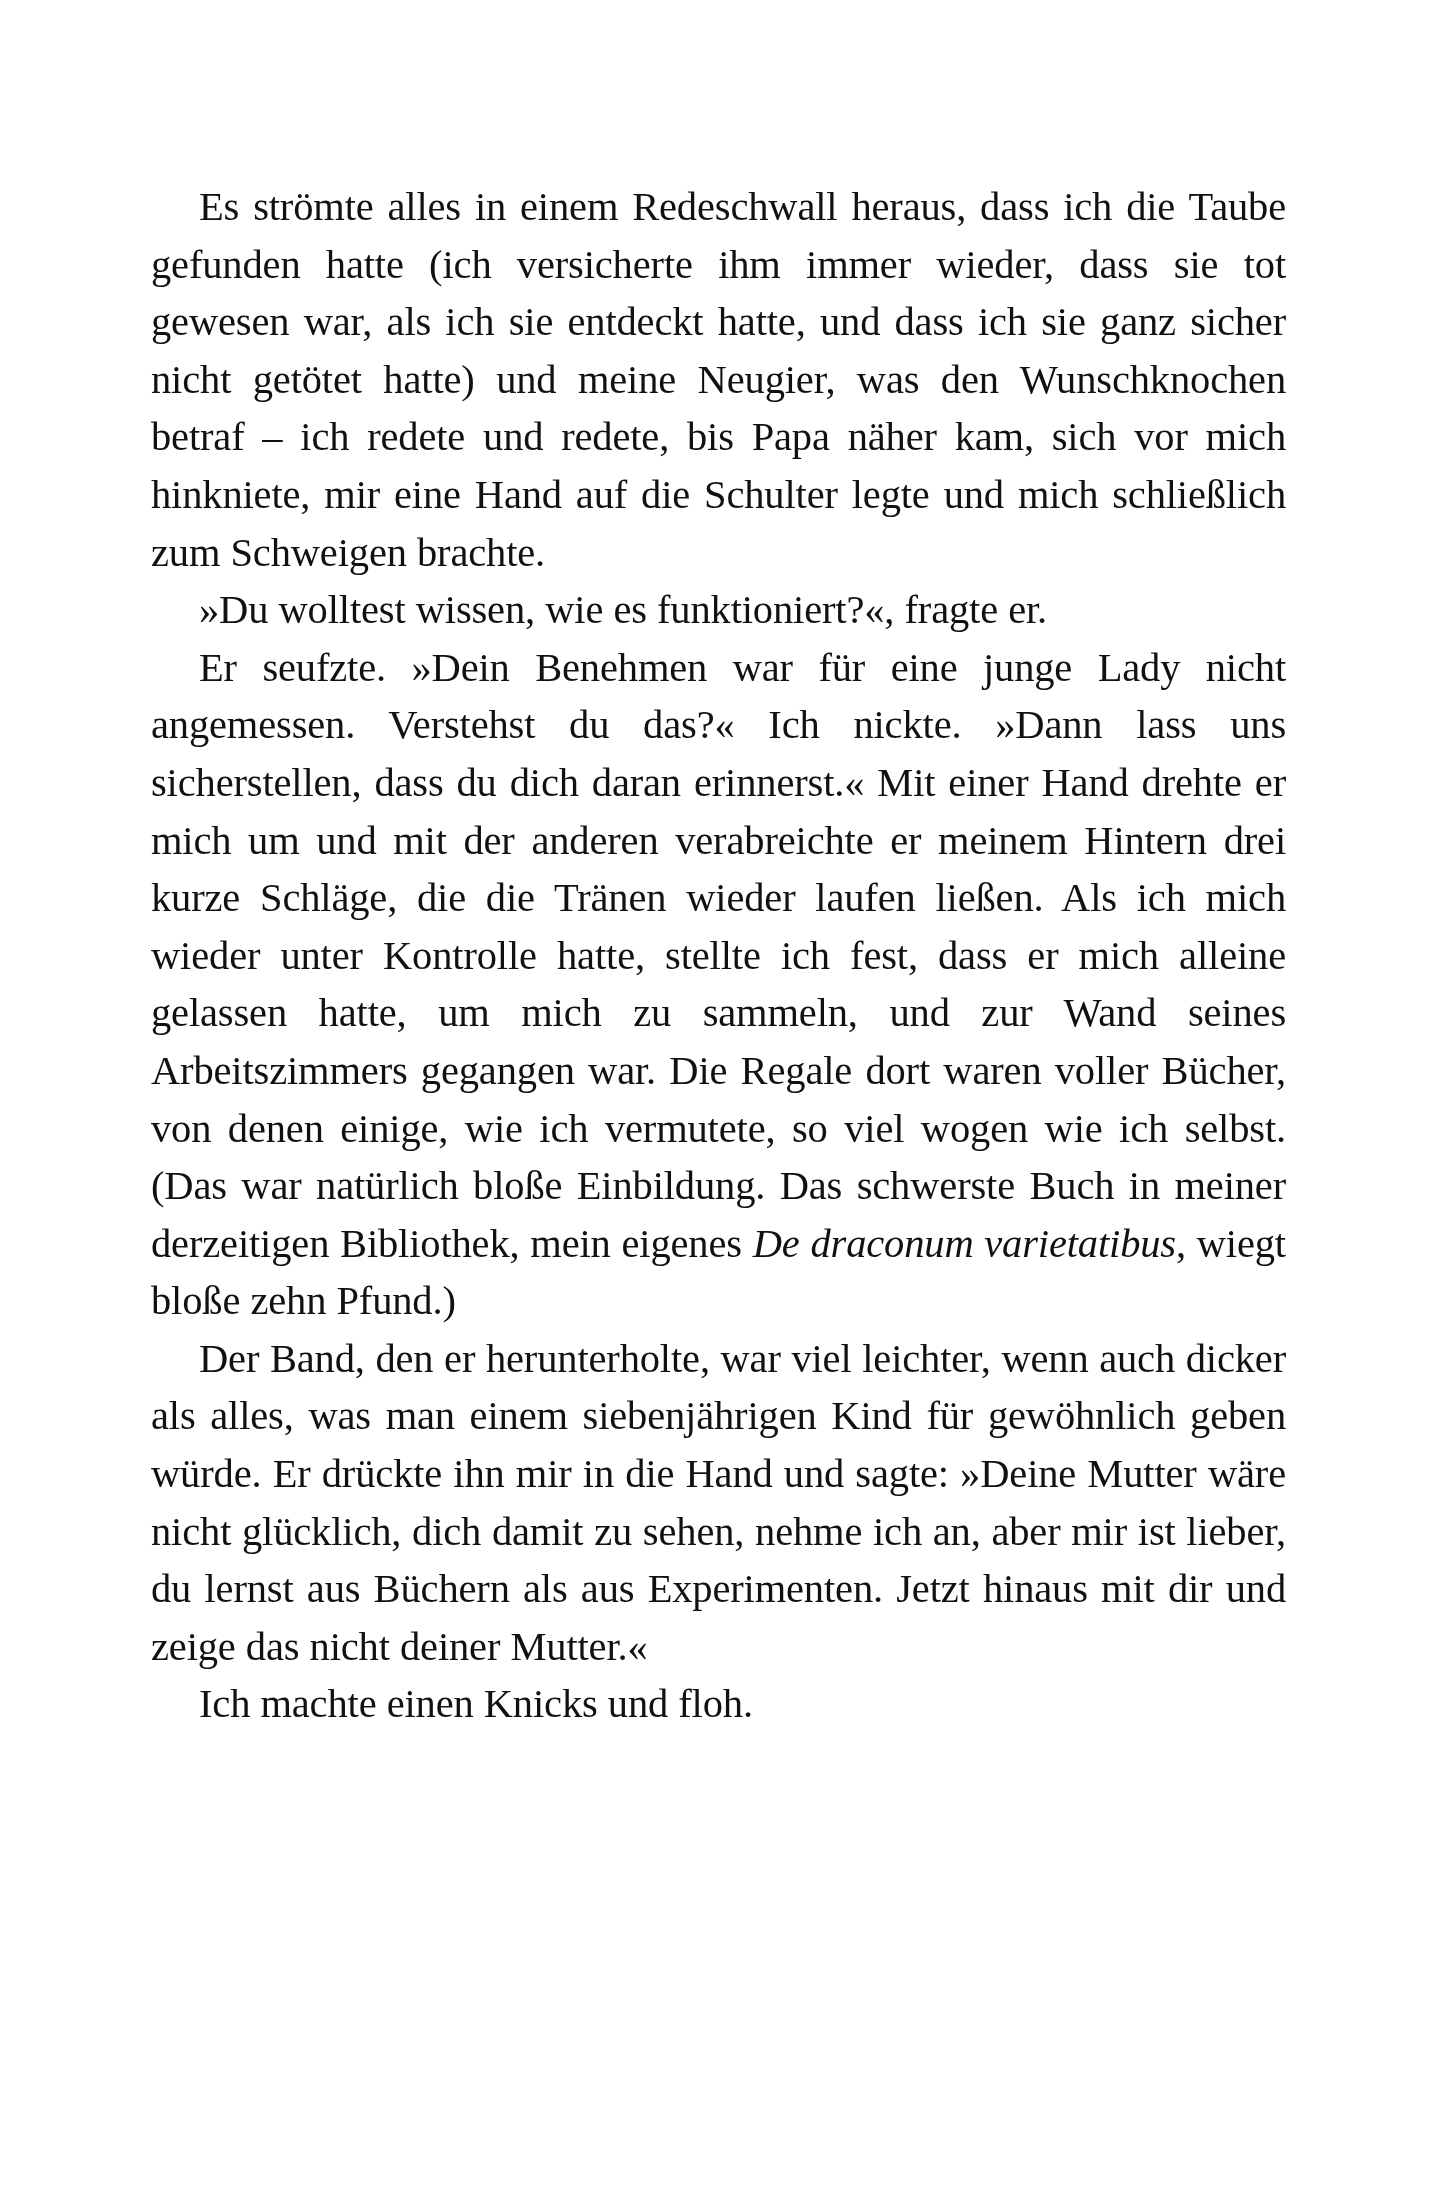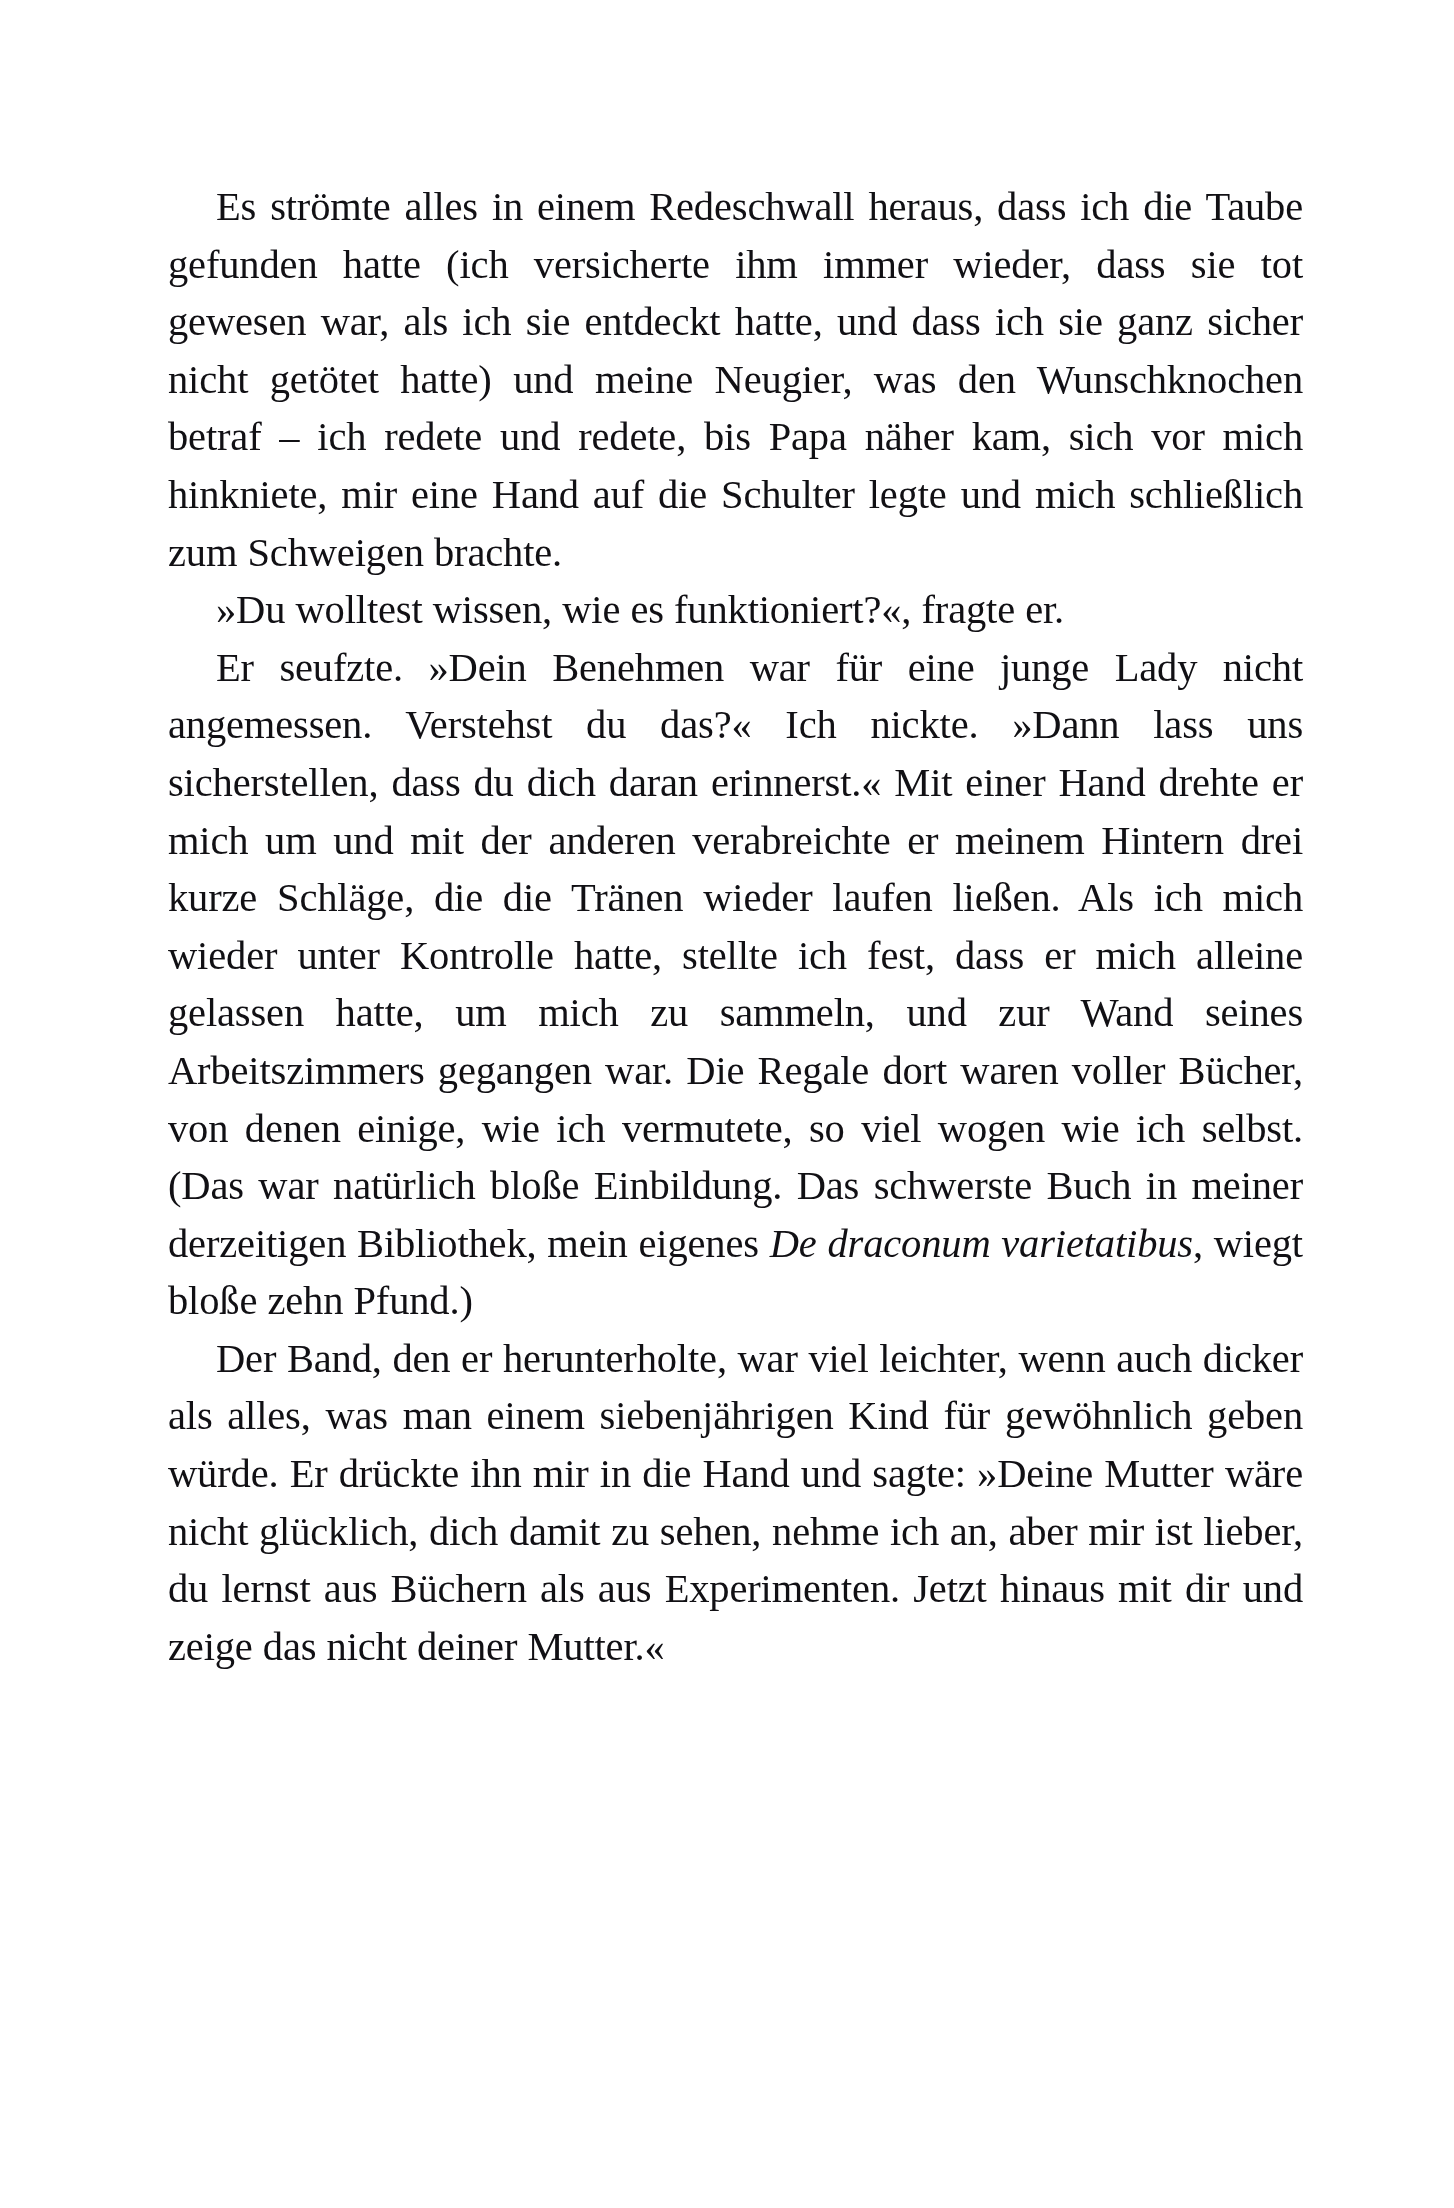--- a/index.html
+++ b/index.html
@@ -14,21 +14,21 @@
   .page {
     position: relative;
     width: 1454px;
     height: 2208px;
     background: #ffffff;
     overflow: hidden;
     box-sizing: border-box;
   }
   .text-block {
     position: absolute;
-    left: 168px;
+    left: 151px;
     top: 178px;
     width: 1135px;
     color: #111014;
     font-size: 40.5px;
     line-height: 57.6px;
     text-align: justify;
     text-justify: inter-word;
     -webkit-hyphens: none;
     hyphens: none;
     font-kerning: normal;
@@ -76,17 +76,18 @@
 
     <p class="para">Es strömte alles in einem Redeschwall heraus, dass ich die Taube gefunden hatte (ich versicherte ihm immer wieder, dass sie tot gewesen war, als ich sie entdeckt hatte, und dass ich sie ganz sicher nicht getötet hatte) und meine Neugier, was den Wunschknochen betraf – ich redete und redete, bis Papa näher kam, sich vor mich hinkniete, mir eine Hand auf die Schulter legte und mich schließlich zum Schweigen brachte.</p>
 
     <p class="para">»Du wolltest wissen, wie es funktioniert?«, fragte er.</p>
 
 
     <p class="para"><span>Er seufzte. »Dein Benehmen war für eine junge Lady nicht angemessen. Verstehst du das?« Ich nickte. »Dann lass uns sicherstellen, dass du dich daran erinnerst.« Mit einer Hand drehte er mich um und mit der anderen verabreichte er meinem Hintern drei kurze Schläge, die die Tränen wieder laufen ließen. Als ich mich wieder unter Kontrolle hatte, stellte ich fest, dass er mich alleine gelassen hatte, um mich zu sammeln, und zur Wand seines Arbeitszimmers gegangen war. Die Regale dort waren voller Bücher, von denen einige, wie ich vermutete, so viel wogen wie ich selbst. (Das war natürlich bloße Einbildung. Das schwerste Buch in meiner derzeitigen Bibliothek, mein eigenes </span><em class="title-italic">De draconum varietatibus</em><span>, wiegt bloße zehn Pfund.)</span></p>
 
     <p class="para">Der Band, den er herunterholte, war viel leichter, wenn auch dicker als alles, was man einem siebenjährigen Kind für gewöhnlich geben würde. Er drückte ihn mir in die Hand und sagte: »Deine Mutter wäre nicht glücklich, dich damit zu sehen, nehme ich an, aber mir ist lieber, du lernst aus Büchern als aus Experimenten. Jetzt hinaus mit dir und zeige das nicht deiner Mutter.«</p>
 
+    <p class="para">Ich machte einen Knicks und floh.</p>
 
   </div>
 
 
 </div>
 
 </body></html>

